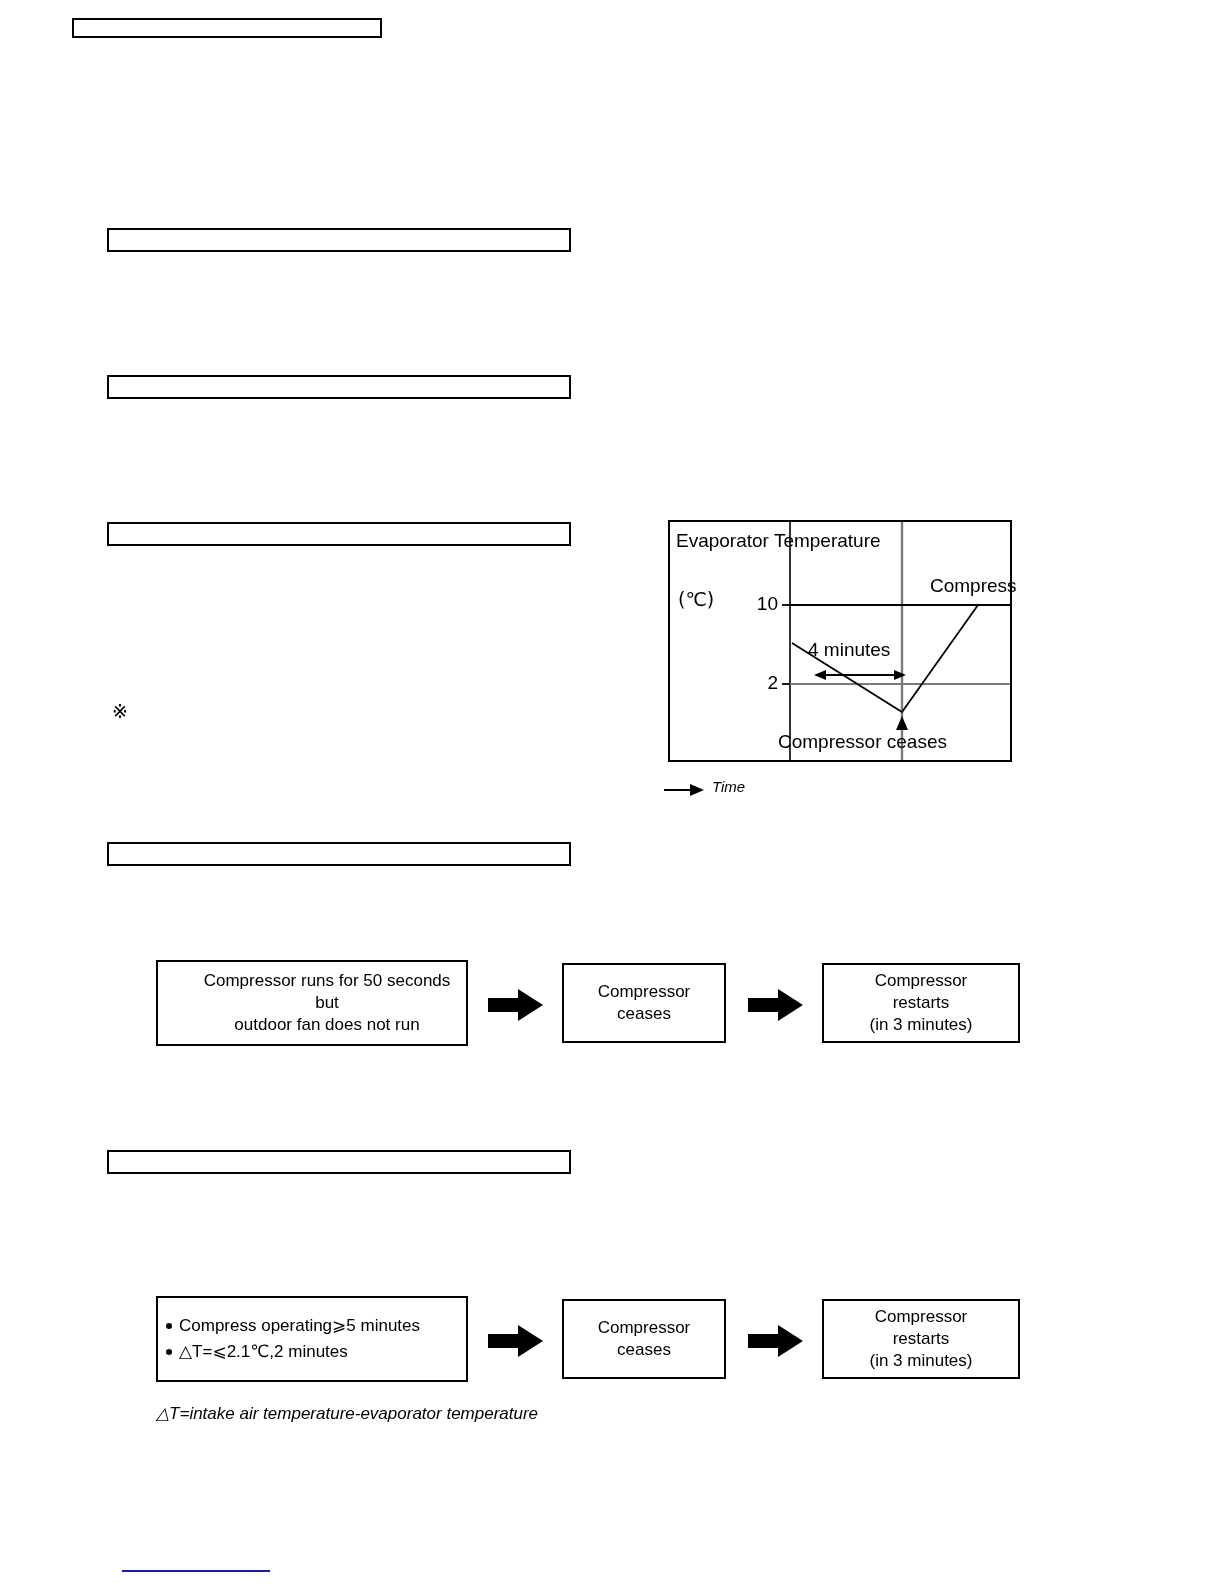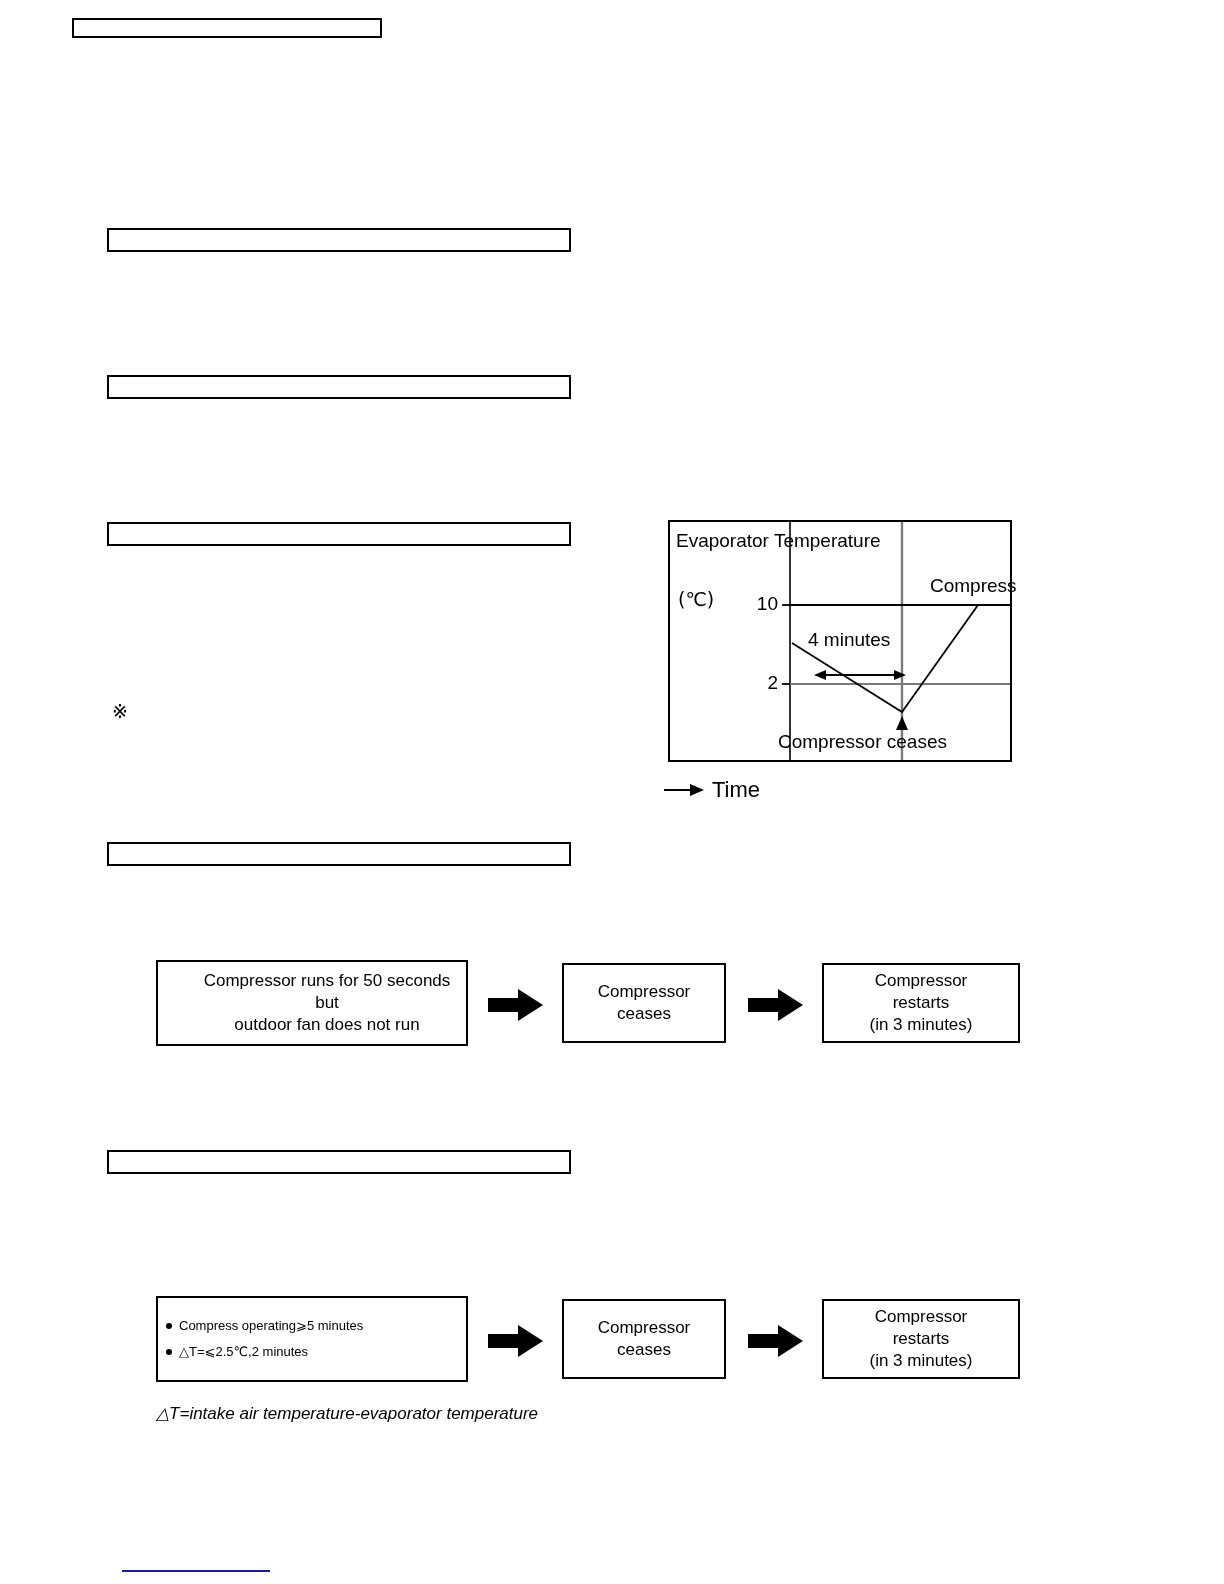--- a/index.html
+++ b/index.html
@@ -77,43 +77,44 @@
     text-align: right;
   }
   .c-ann {
     position: absolute;
     font-size: 19px;
     line-height: 1;
     white-space: nowrap;
   }
   .time-label {
     position: absolute;
-    font-size: 22px;
-    line-height: 1;
-    white-space: nowrap;
+    font-size: 15px;
+    line-height: 1;
+    white-space: nowrap;
+    font-style: italic;
   }
   .fbox {
     box-sizing: border-box;
     border: 2px solid #000000;
     background: #ffffff;
     display: flex;
     align-items: center;
     justify-content: center;
     text-align: center;
     font-size: 17px;
     line-height: 22px;
     padding: 4px 6px;
   }
   .fbox-lines {
     white-space: pre-line;
   }
   .fbox-bullets {
     text-align: left;
     align-items: center;
-    font-size: 13px;
+    font-size: 17px;
     line-height: 26px;
     padding-left: 8px;
   }
   .blist {
     margin: 0;
     padding: 0;
     list-style: none;
     width: 100%;
   }
   .blist li {
@@ -194,21 +195,21 @@
     <div class="c-axis-title" style="left:8px; top:10px; width:112px;">Evaporator Temperature</div>
 
     <div class="c-unit" style="left:10px; top:70px;">(℃)</div>
 
     <div class="c-tick" style="left:62px; top:74px; width:48px;text-align:right;">10</div>
 
     <div class="c-tick" style="left:62px; top:153px; width:48px;">2</div>
 
     <div class="c-ann" style="left:262px; top:56px;">Compress</div>
 
-    <div class="c-ann" style="left:140px; top:110px;">4 minutes</div>
+    <div class="c-ann" style="left:140px; top:120px;">4 minutes</div>
 
     <div class="c-ann" style="left:110px; top:212px;">Compressor ceases</div>
   </div>
 
   <svg width="44" height="20" viewBox="0 0 44 20" style="position:absolute; left:662px; top:780px;">
     <line x1="2" y1="10" x2="32" y2="10" stroke="#000" stroke-width="2"></line>
     <polygon points="42,10 28,4 28,16" fill="#000"></polygon>
   </svg>
   <div class="time-label" style="left:712px; top:779px;">Time</div>
 
@@ -227,21 +228,21 @@
     <polygon points="0,10 30,10 30,1 55,17 30,33 30,24 0,24" fill="#000"></polygon>
   </svg>
 
   <div class="fbox fbox-lines" style="position:absolute; left:822px; top:963px; width:198px; height:80px;">Compressor
 restarts
 (in 3 minutes)</div>
 
   <div class="fbox fbox-bullets" style="position:absolute; left:156px; top:1296px; width:312px; height:86px;">
     <ul class="blist">
       <li>Compress operating⩾5 minutes</li>
-      <li>△T=⩽2.5℃,2 minutes</li>
+      <li>△T=⩽2.1℃,2 minutes</li>
     </ul>
   </div>
 
   <svg width="56" height="34" viewBox="0 0 56 34" style="position:absolute; left:488px; top:1324px;">
     <polygon points="0,10 30,10 30,1 55,17 30,33 30,24 0,24" fill="#000"></polygon>
   </svg>
 
   <div class="fbox fbox-lines" style="position:absolute; left:562px; top:1299px; width:164px; height:80px;">Compressor
 ceases</div>
 

